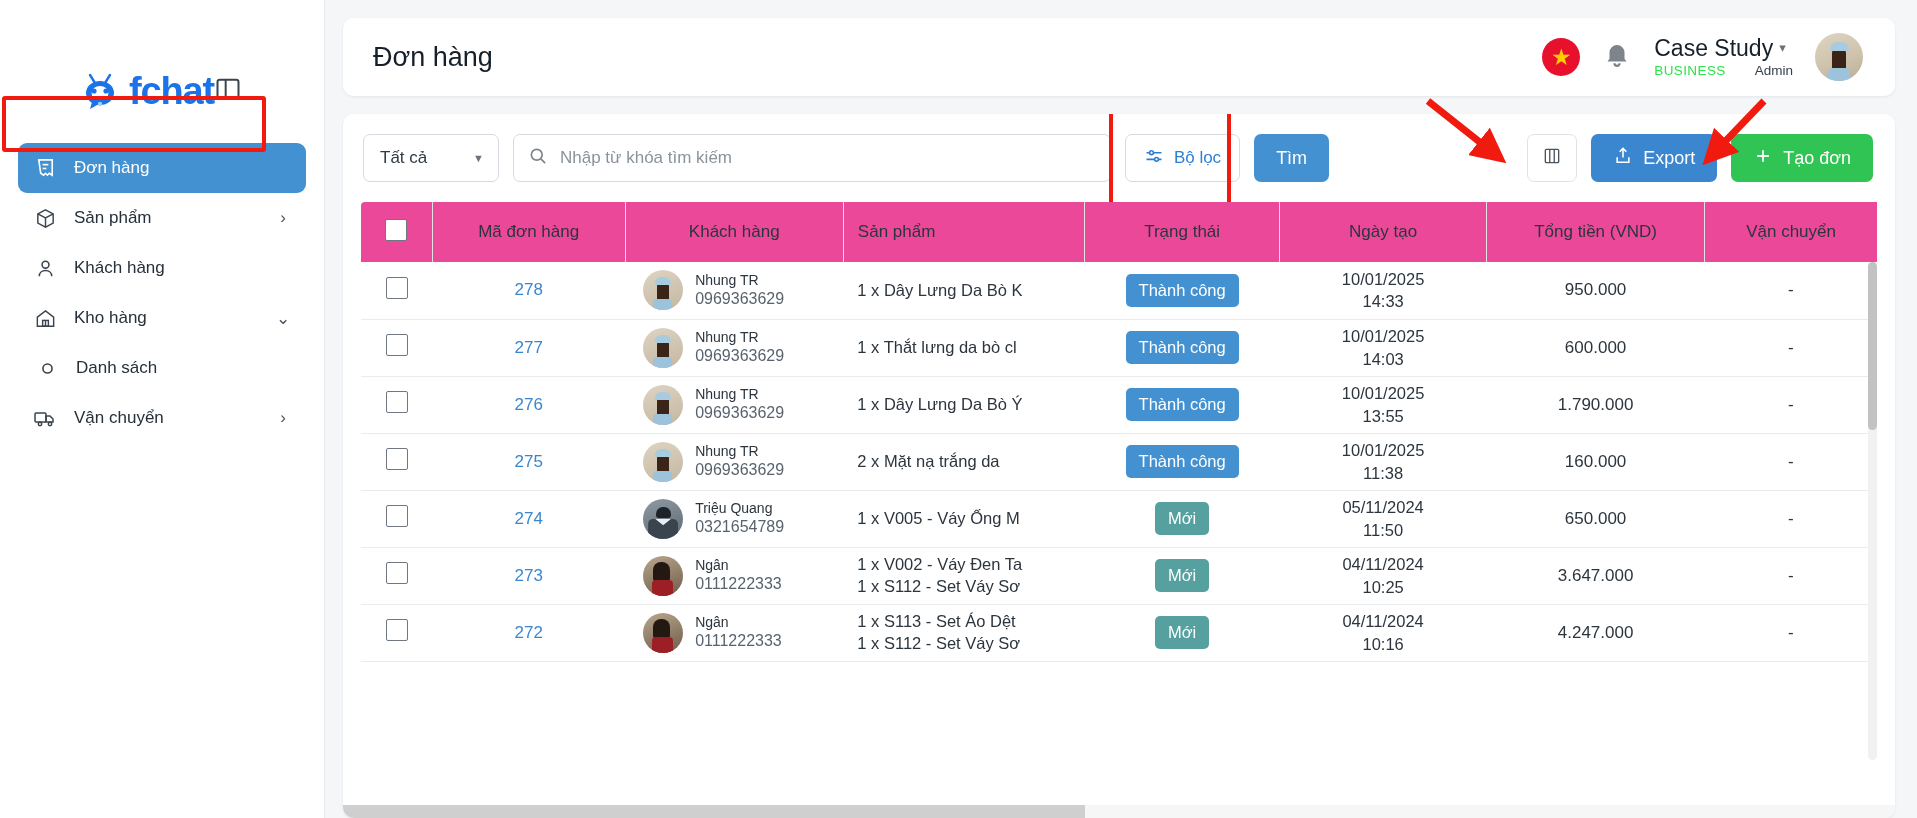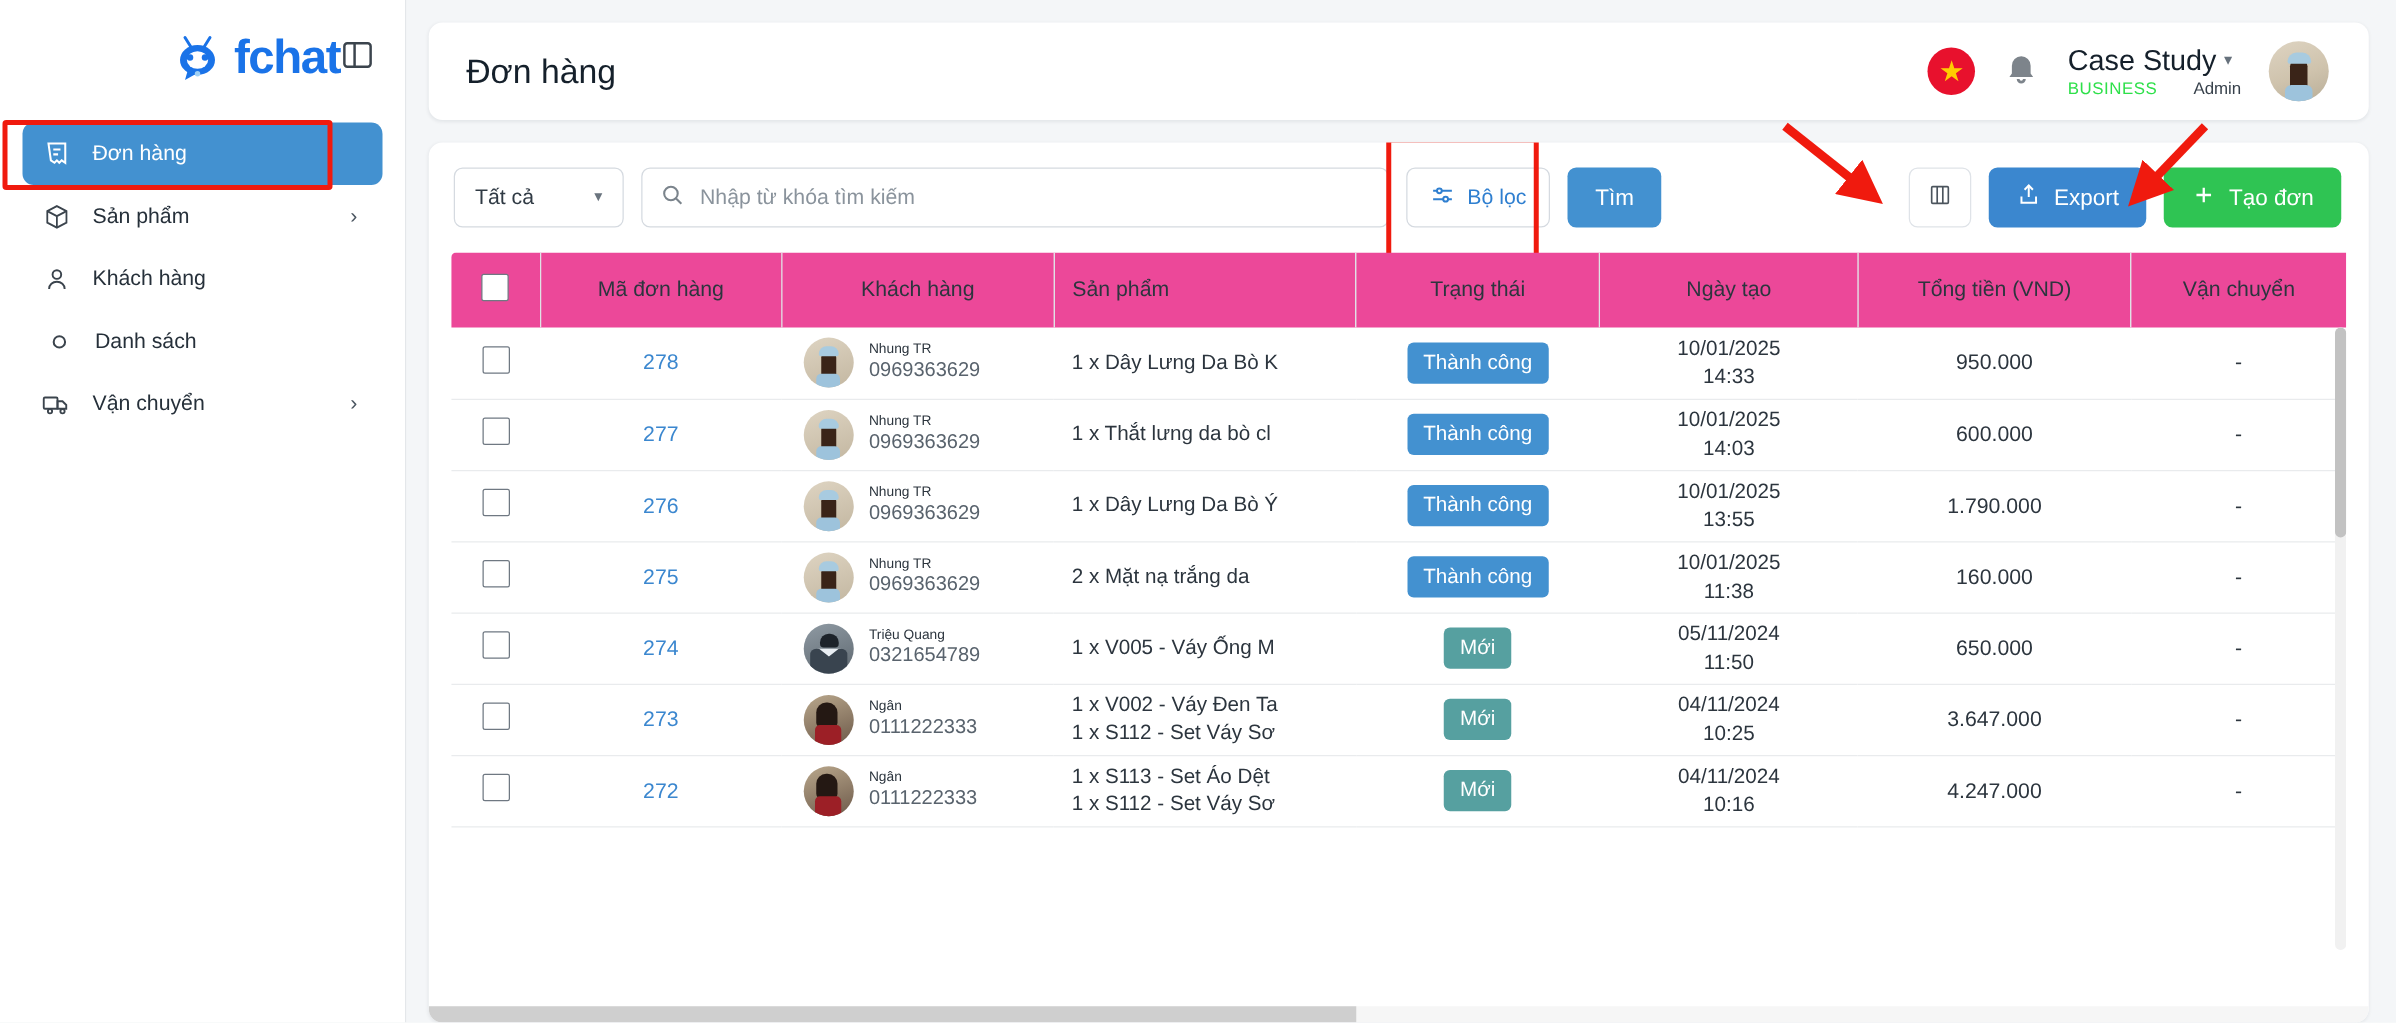--- a/index.html
+++ b/index.html
@@ -12,21 +12,21 @@
   .app { display: flex; width: 1917px; height: 818px; position: relative; }
 
   
   .sidebar {
     width: 325px; height: 818px; background: #ffffff;
     border-right: 1px solid #e4e7ea;
     flex: 0 0 325px; position: relative;
   }
   .brand-row {
     height: 92px; display: flex; align-items: center;
-    padding: 0 24px 0 22px; justify-content: flex-end;
+    padding: 0 24px 0 22px; justify-content: center; margin-top: 45px;
   }
   .brand { display: flex; align-items: center; gap: 5px; }
   .brand-text {
     font-size: 38px; font-weight: 700; color: #1a73e8;
     letter-spacing: -1.2px; line-height: 1;
   }
   .panel-icon { cursor: pointer; }
 
   .nav { padding: 0 18px; margin-top: 6px; }
   .nav-item {
@@ -169,21 +169,21 @@
   .av-c { background: linear-gradient(160deg,#b9a78c,#6d5a4a); }
   .av-a .h { position:absolute; left:14px; top:11px; width:12px; height:25px; background:#3a2418; border-radius:5px 5px 2px 2px;}
   .av-a .t { position:absolute; left:12px; top:7px; width:16px; height:8px; background:#a8cbe0; border-radius:7px 7px 2px 2px;}
   .av-a .b { position:absolute; left:10px; top:29px; width:19px; height:12px; background:#9dc3dc; border-radius:4px 4px 0 0;}
   .av-b .h { position:absolute; left:13px; top:8px; width:15px; height:11px; background:#1d232a; border-radius:7px 7px 3px 3px;}
   .av-b .b { position:absolute; left:8px; top:20px; width:25px; height:21px; background:#e9eef3; border-radius:4px 4px 0 0;}
   .av-b .j { position:absolute; left:5px; top:20px; width:30px; height:21px; background:#39444f; border-radius:5px 5px 0 0; clip-path: polygon(0 0,22% 0,50% 32%,78% 0,100% 0,100% 100%,0 100%);}
   .av-c .h { position:absolute; left:10px; top:6px; width:17px; height:20px; background:#241813; border-radius:8px 8px 4px 4px;}
   .av-c .b { position:absolute; left:9px; top:24px; width:21px; height:17px; background:#9c1f26; border-radius:4px 4px 0 0;}
   .cust-info { text-align: left; line-height: 1.25; }
-  .cust-name { font-size: 11px; color: #2c353e; white-space: nowrap; }
+  .cust-name { font-size: 14px; color: #2c353e; white-space: nowrap; }
   .cust-phone { font-size: 16px; color: #59636d; white-space: nowrap; }
   .prod-cell { text-align: left; padding-left: 14px; line-height: 1.3; white-space: nowrap; }
   .prod-line { font-size: 16.5px; color: #2c353e; }
   .badge {
     display: inline-block; border-radius: 5px; color: #fff; font-size: 16.5px;
     padding: 8px 13px; line-height: 1; white-space: nowrap;
   }
   .badge.success { background: #4391d0; }
   .badge.new { background: #56a0a0; }
   .date-cell { line-height: 1.35; font-size: 16.5px; }
@@ -262,20 +262,31 @@
         <span class="nav-icon">
           <svg width="23" height="23" viewBox="0 0 24 24" fill="none" stroke="#3b444d" stroke-width="1.6">
             <circle cx="12" cy="8" r="3.6"></circle>
             <path d="M5.5 20c0-3.6 2.9-6 6.5-6s6.5 2.4 6.5 6"></path>
           </svg>
         </span>
         <span class="lbl">Khách hàng</span>
         <span class="chev"></span>
       </div>
 
+      <div class="nav-item">
+        <span class="nav-icon">
+          <svg width="23" height="23" viewBox="0 0 24 24" fill="none" stroke="#3b444d" stroke-width="1.5">
+            <path d="M3.5 10.5L12 4l8.5 6.5V20h-17z"></path>
+            <rect x="9" y="14" width="6" height="6"></rect>
+            <line x1="12" y1="14" x2="12" y2="20"></line>
+          </svg>
+        </span>
+        <span class="lbl">Kho hàng</span>
+        <span class="chev">⌄</span>
+      </div>
 
       <div class="nav-item sub">
         <span class="nav-icon">
           <svg width="13" height="13" viewBox="0 0 12 12" fill="none" stroke="#3b444d" stroke-width="1.5">
             <circle cx="6" cy="6" r="4.2"></circle>
           </svg>
         </span>
         <span class="lbl">Danh sách</span>
         <span class="chev"></span>
       </div>

